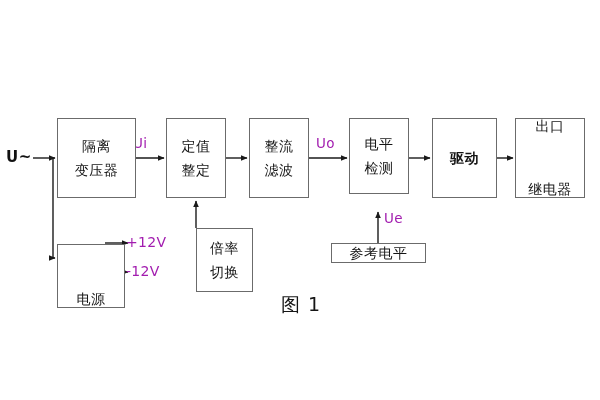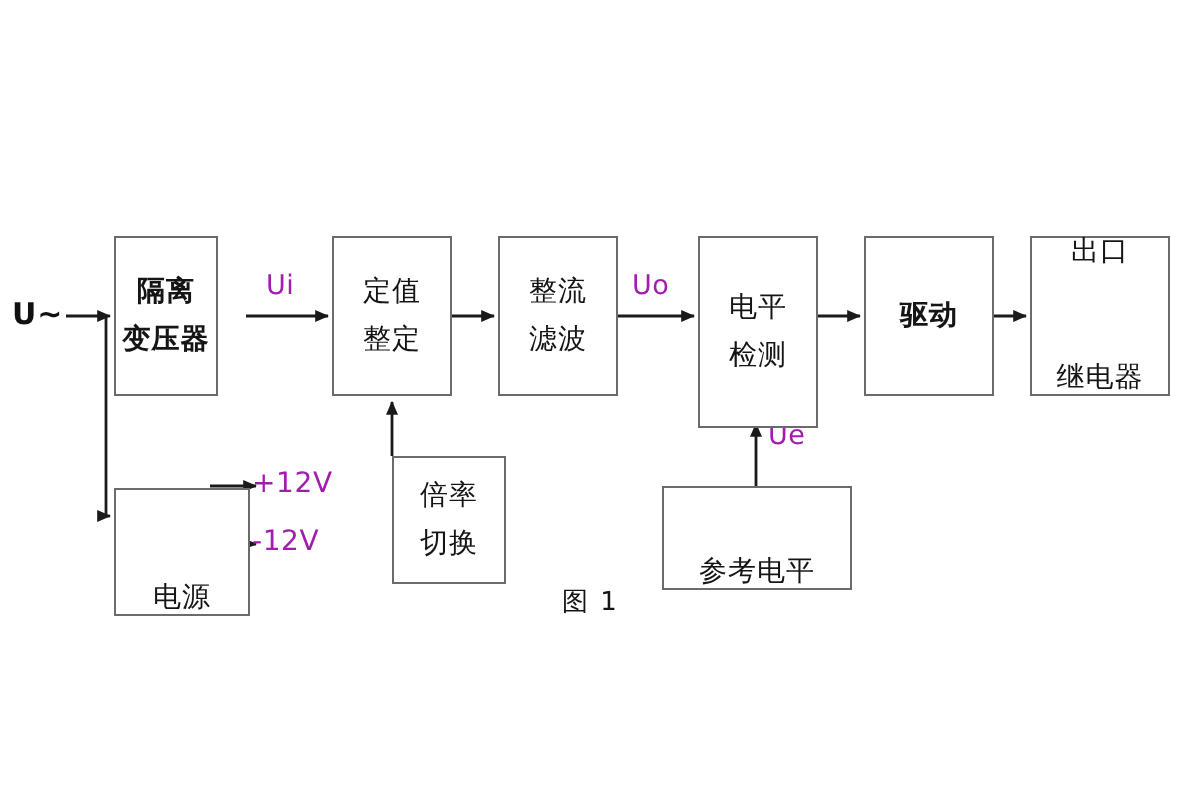--- a/index.html
+++ b/index.html
@@ -45,21 +45,21 @@
   }
   .block .line {
     display: block;
     white-space: nowrap;
   }
   .block.one-line {
     gap: 0;
   }
   .caption-text {
     position: absolute;
-    font-size: 13px;
+    font-size: 19px;
     letter-spacing: 1px;
     color: #151515;
     white-space: nowrap;
   }
   .edge-label {
     position: absolute;
     font-size: 13.5px;
     color: #a21caf;
     white-space: nowrap;
     letter-spacing: 0.3px;
@@ -118,36 +118,36 @@
   </svg>
 
   <div class="input-label" style="left:6px; top:148px;">U~</div>
 
   <div class="edge-label" style="left:133px; top:135px;">Ui</div>
   <div class="edge-label" style="left:316px; top:135px;">Uo</div>
   <div class="edge-label" style="left:384px; top:210px;">Ue</div>
   <div class="edge-label small" style="left:126px; top:234px;">+12V</div>
   <div class="edge-label small" style="left:126px; top:263px;">-12V</div>
 
-  <div class="block" style="left:57px; top:118px; width:52px; height:80px;font-weight:bold;">
+  <div class="block" style="left:57px; top:118px; width:79px; height:80px;">
     <span class="line">隔离</span>
     <span class="line">变压器</span>
   </div>
 
   <div class="block" style="left:166px; top:118px; width:60px; height:80px;">
     <span class="line">定值</span>
     <span class="line">整定</span>
   </div>
 
   <div class="block" style="left:249px; top:118px; width:60px; height:80px;">
     <span class="line">整流</span>
     <span class="line">滤波</span>
   </div>
 
-  <div class="block" style="left:349px; top:118px; width:60px; height:96px;text-align:right;">
+  <div class="block" style="left:349px; top:118px; width:60px; height:76px;text-align:right;">
     <span class="line">电平</span>
     <span class="line">检测</span>
   </div>
 
   <div class="block one-line" style="left:432px; top:118px; width:65px; height:80px;font-weight:bold;">
     <span class="line">驱动</span>
   </div>
 
   <div class="block" style="left:515px; top:118px; width:70px; height:80px;justify-content:space-between;">
     <span class="line">出口</span>
@@ -156,19 +156,19 @@
 
   <div class="block one-line" style="left:57px; top:244px; width:68px; height:64px;justify-content:flex-end;">
     <span class="line">电源</span>
   </div>
 
   <div class="block" style="left:168px; top:228px; width:57px; height:64px;margin-left:28px;">
     <span class="line">倍率</span>
     <span class="line">切换</span>
   </div>
 
-  <div class="block one-line" style="left:331px; top:243px; width:95px; height:52px;justify-content:flex-end;">
+  <div class="block one-line" style="left:331px; top:243px; width:95px; height:20px;">
     <span class="line">参考电平</span>
   </div>
 
   <div class="caption-text" style="left:281px; top:292px;">图 1</div>
 
 </div>
 
 </body></html>

